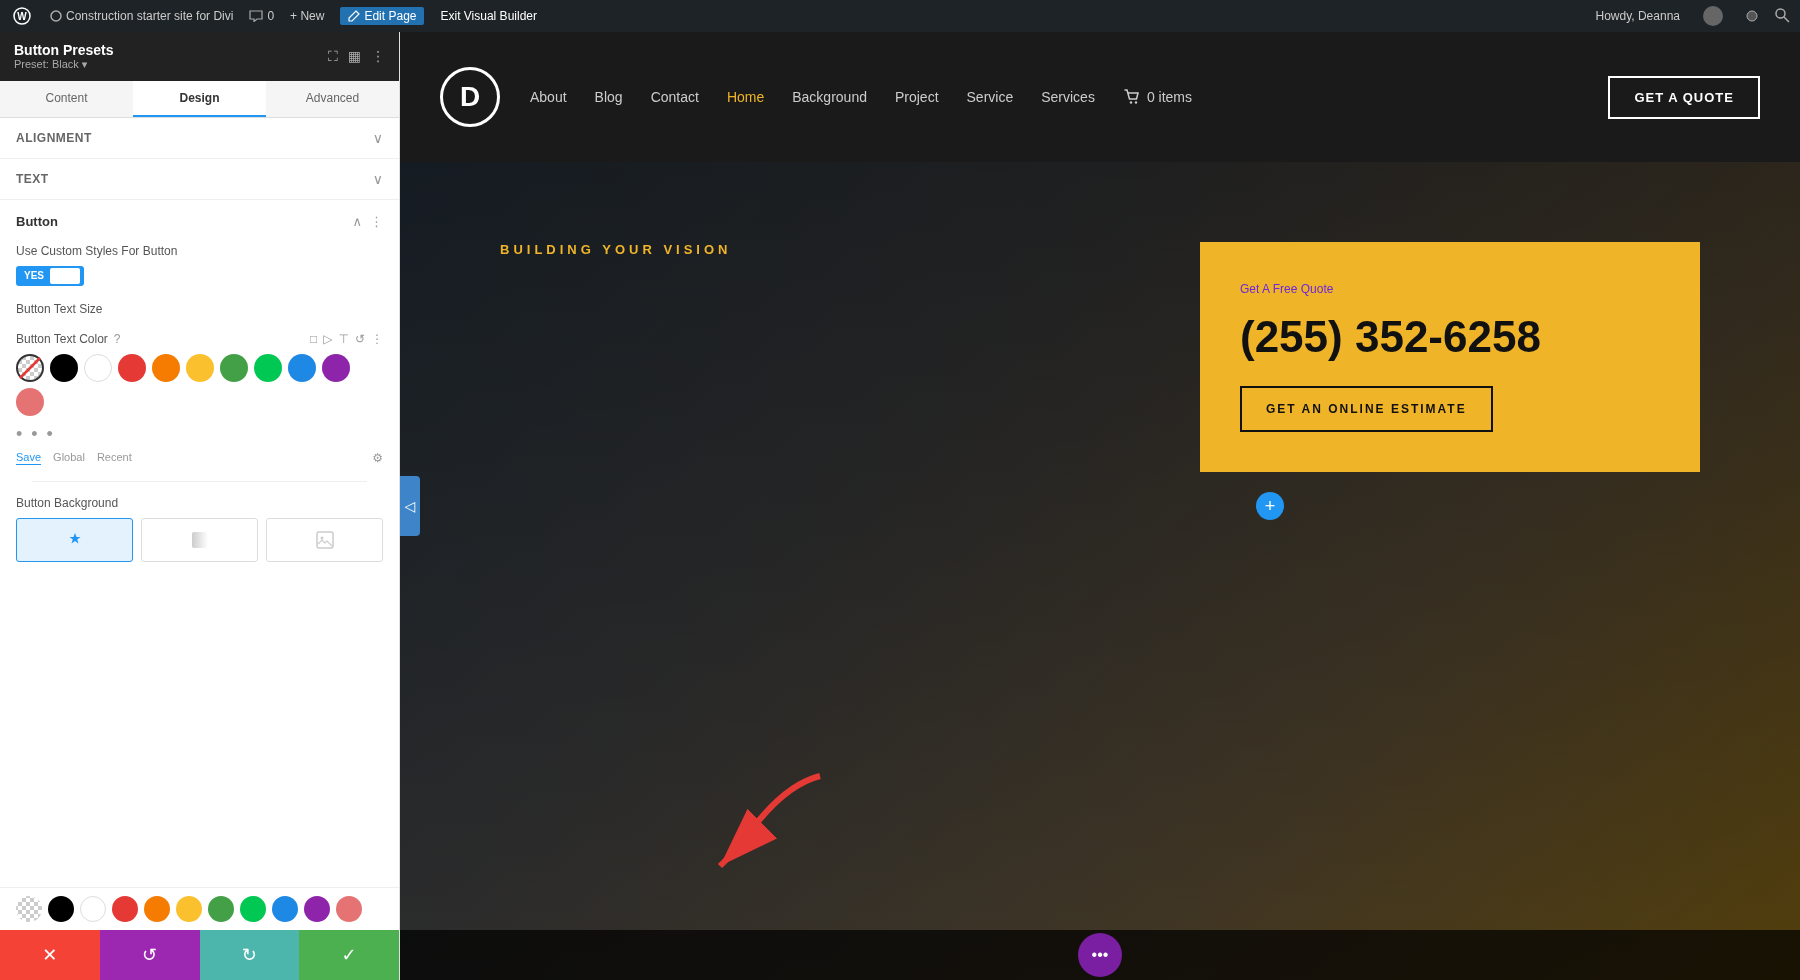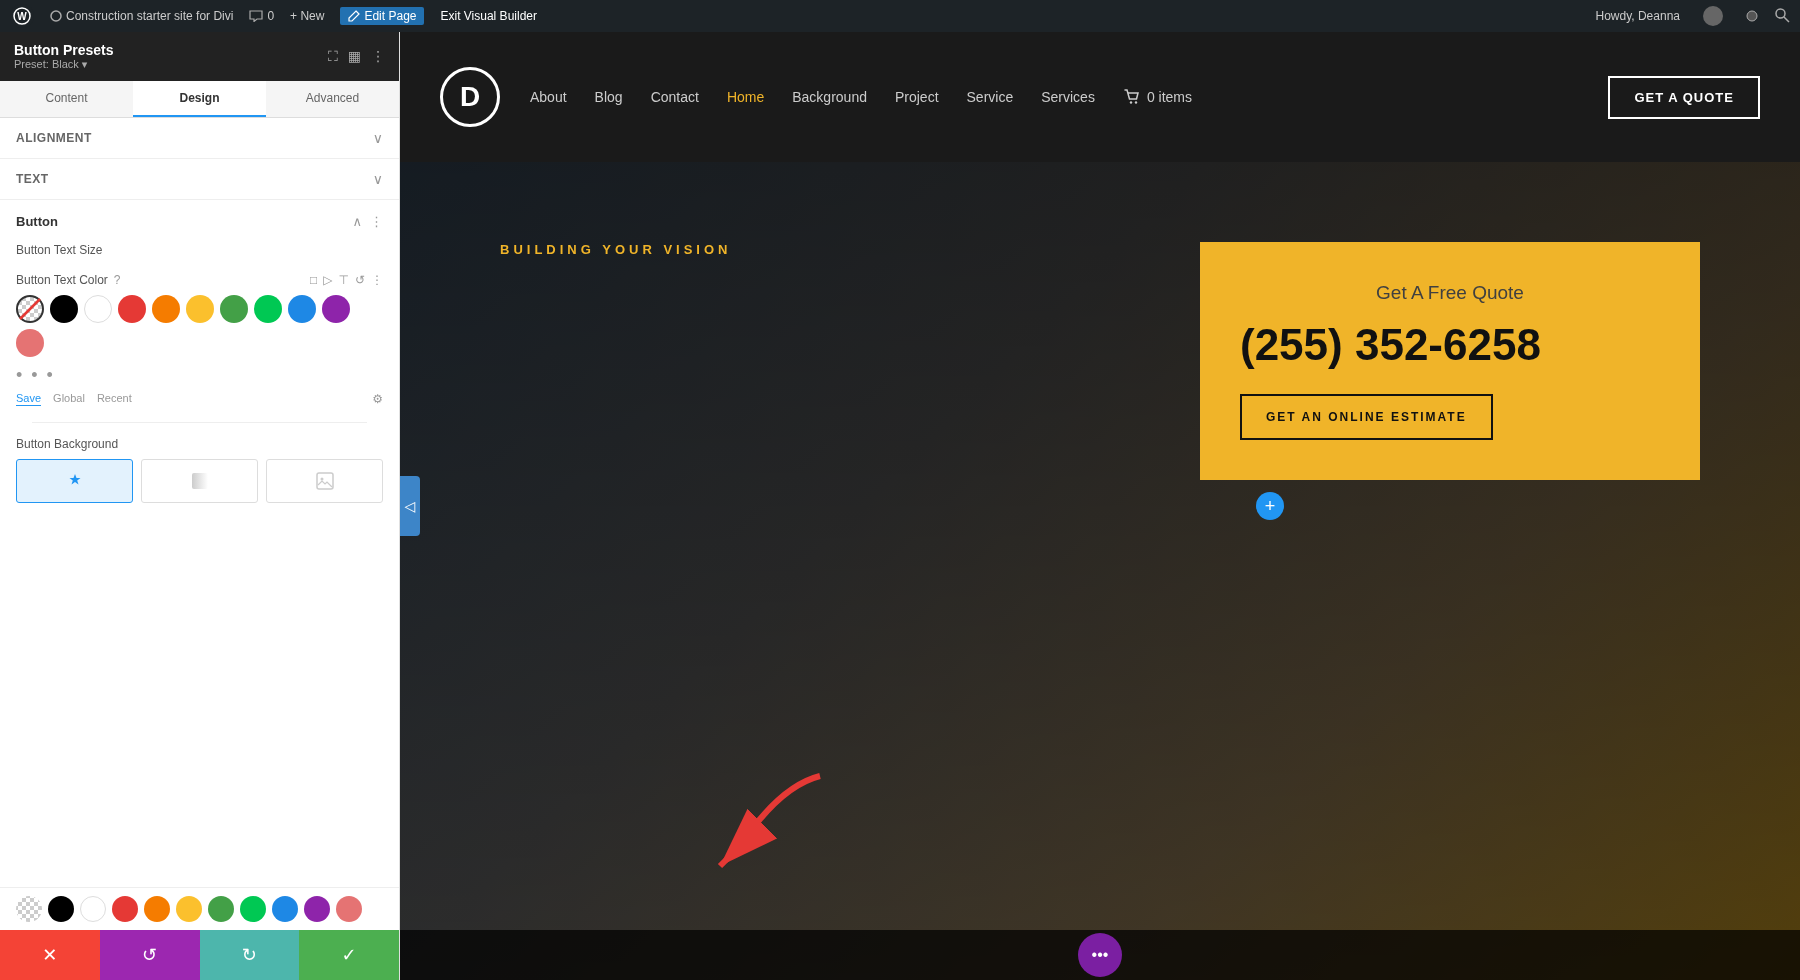--- a/index.html
+++ b/index.html
@@ -264,21 +264,21 @@
       font-family: Georgia, serif;
     }
 
     
     .quote-card {
       background: #f0b429;
       padding: 40px; width: 500px;
       margin-top: 0; margin-left: 60px;
       flex-shrink: 0;
     }
-    .quote-card-label { font-size: 19px; color: #404040; margin-bottom: 16px; text-align: center; }
+    .quote-card-label { font-size: 12px; color: #6d28d9; margin-bottom: 16px; }
     .quote-phone { font-size: 44px; font-weight: 700; color: #111; margin-bottom: 24px; }
     .estimate-btn {
       border: 2px solid #111; background: transparent;
       color: #111; padding: 14px 24px; font-size: 12px;
       font-weight: 700; letter-spacing: 2px; cursor: pointer;
     }
 
     
     .plus-btn {
       position: absolute;
@@ -406,20 +406,29 @@
 
       <div class="button-section">
         <div class="button-section-header">
           <span class="button-section-title">Button</span>
           <div class="button-section-controls">
             <span style="cursor:pointer;">∧</span>
             <span style="cursor:pointer;">⋮</span>
           </div>
         </div>
 
+        <div class="form-row">
+          <div class="form-label">Use Custom Styles For Button</div>
+          <div class="toggle-wrapper">
+            <div class="toggle-btn">
+              <span class="toggle-yes">YES</span>
+              <div class="toggle-slider"></div>
+            </div>
+          </div>
+        </div>
 
         <div class="slider-row">
           <div class="slider-label">Button Text Size</div>
         </div>
 
         <div class="form-row">
           <div class="color-section-label">
             <span>Button Text Color</span>
             <span style="color:#999;cursor:pointer;">?</span>
             <div class="color-section-icons">

